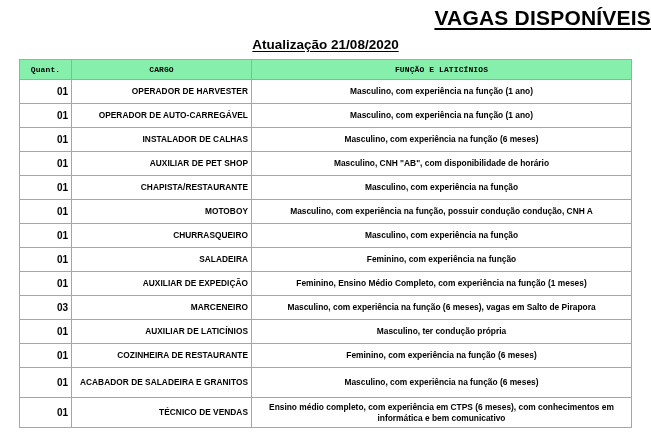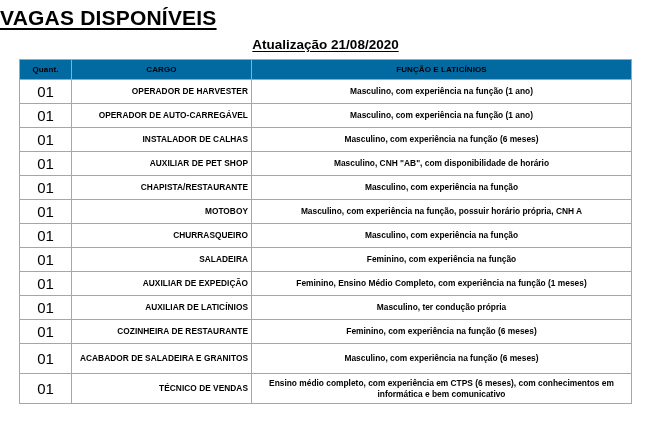--- a/index.html
+++ b/index.html
@@ -18,21 +18,21 @@
 
   .page {
     position: relative;
     width: 651px;
     height: 447px;
     box-sizing: border-box;
   }
 
   
   .doc-title {
-    text-align: left;
+    text-align: right;
     font-size: 21px;
     font-weight: bold;
     letter-spacing: 0.2px;
     text-decoration: underline;
     text-underline-offset: 3px;
     margin: 6px 0 0 0;
     padding: 0;
     line-height: 24px;
   }
   .doc-subtitle {
@@ -64,32 +64,33 @@
   table.vagas col.c-func  { width: 380px; }
 
   table.vagas th,
   table.vagas td {
     border: 1px solid #a6a6a6;
     vertical-align: middle;
     padding: 0 3px;
   }
 
   table.vagas thead th {
-    background: #0369a1;
+    background: #86efac;
     font-size: 8px;
     font-weight: bold;
     text-align: center;
     height: 19px;
     letter-spacing: 0.1px;
+    font-family: Liberation Mono, monospace;
   }
 
   td.qtd {
-    text-align: center;
-    font-weight: normal;
-    font-size: 15px;
+    text-align: right;
+    font-weight: bold;
+    font-size: 10px;
   }
   td.cargo {
     text-align: right;
     font-weight: bold;
     font-size: 8.3px;
     line-height: 11px;
     letter-spacing: 0.05px;
   }
   td.func {
     text-align: center;
@@ -146,36 +147,41 @@
             <td class="func">Masculino, CNH "AB", com disponibilidade de horário</td>
           </tr>
           <tr class="r-normal">
             <td class="qtd">01</td>
             <td class="cargo">CHAPISTA/RESTAURANTE</td>
             <td class="func">Masculino, com experiência na função</td>
           </tr>
           <tr class="r-normal">
             <td class="qtd">01</td>
             <td class="cargo">MOTOBOY</td>
-            <td class="func">Masculino, com experiência na função, possuir horário própria, CNH A</td>
+            <td class="func">Masculino, com experiência na função, possuir condução condução, CNH A</td>
           </tr>
           <tr class="r-normal">
             <td class="qtd">01</td>
             <td class="cargo">CHURRASQUEIRO</td>
             <td class="func">Masculino, com experiência na função</td>
           </tr>
           <tr class="r-normal">
             <td class="qtd">01</td>
             <td class="cargo">SALADEIRA</td>
             <td class="func">Feminino, com experiência na função</td>
           </tr>
           <tr class="r-normal">
             <td class="qtd">01</td>
             <td class="cargo">AUXILIAR DE EXPEDIÇÃO</td>
             <td class="func">Feminino, Ensino Médio Completo, com experiência na função (1 meses)</td>
+          </tr>
+          <tr class="r-normal">
+            <td class="qtd">03</td>
+            <td class="cargo">MARCENEIRO</td>
+            <td class="func">Masculino, com experiência na função (6 meses), vagas em Salto de Pirapora</td>
           </tr>
           <tr class="r-normal">
             <td class="qtd">01</td>
             <td class="cargo">AUXILIAR DE LATICÍNIOS</td>
             <td class="func">Masculino, ter condução própria</td>
           </tr>
           <tr class="r-normal">
             <td class="qtd">01</td>
             <td class="cargo">COZINHEIRA DE RESTAURANTE</td>
             <td class="func">Feminino, com experiência na função (6 meses)</td>

